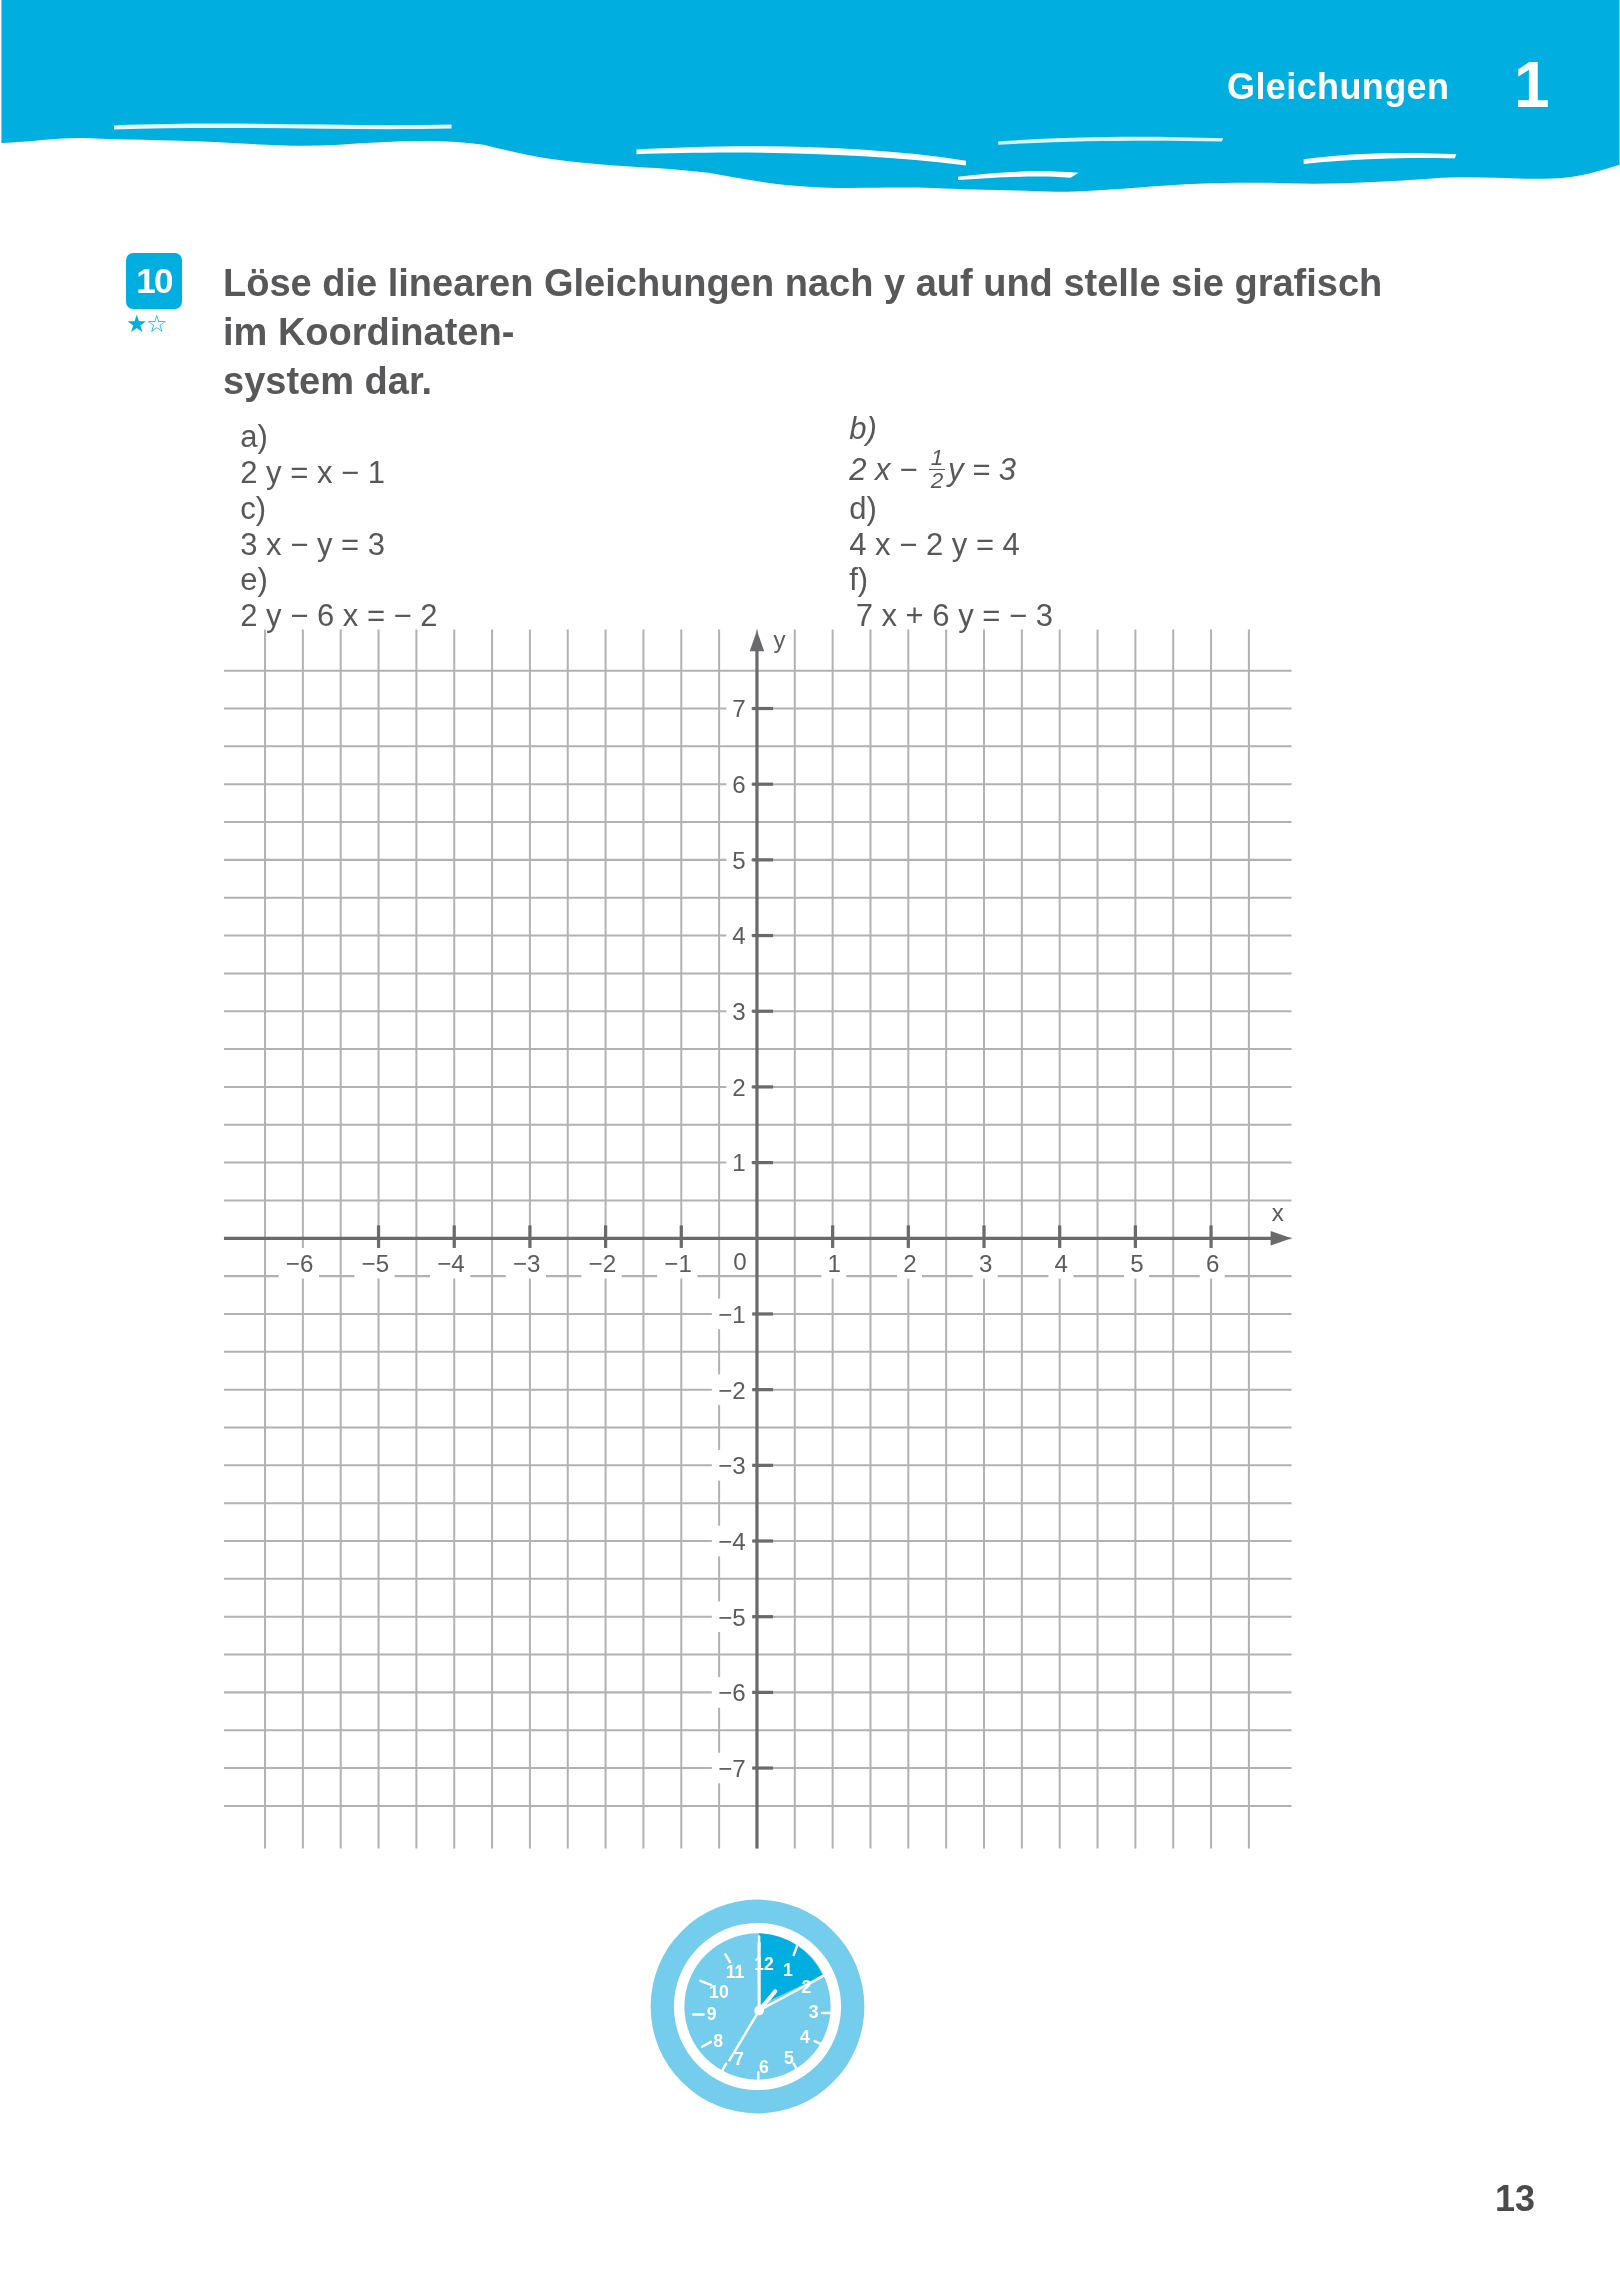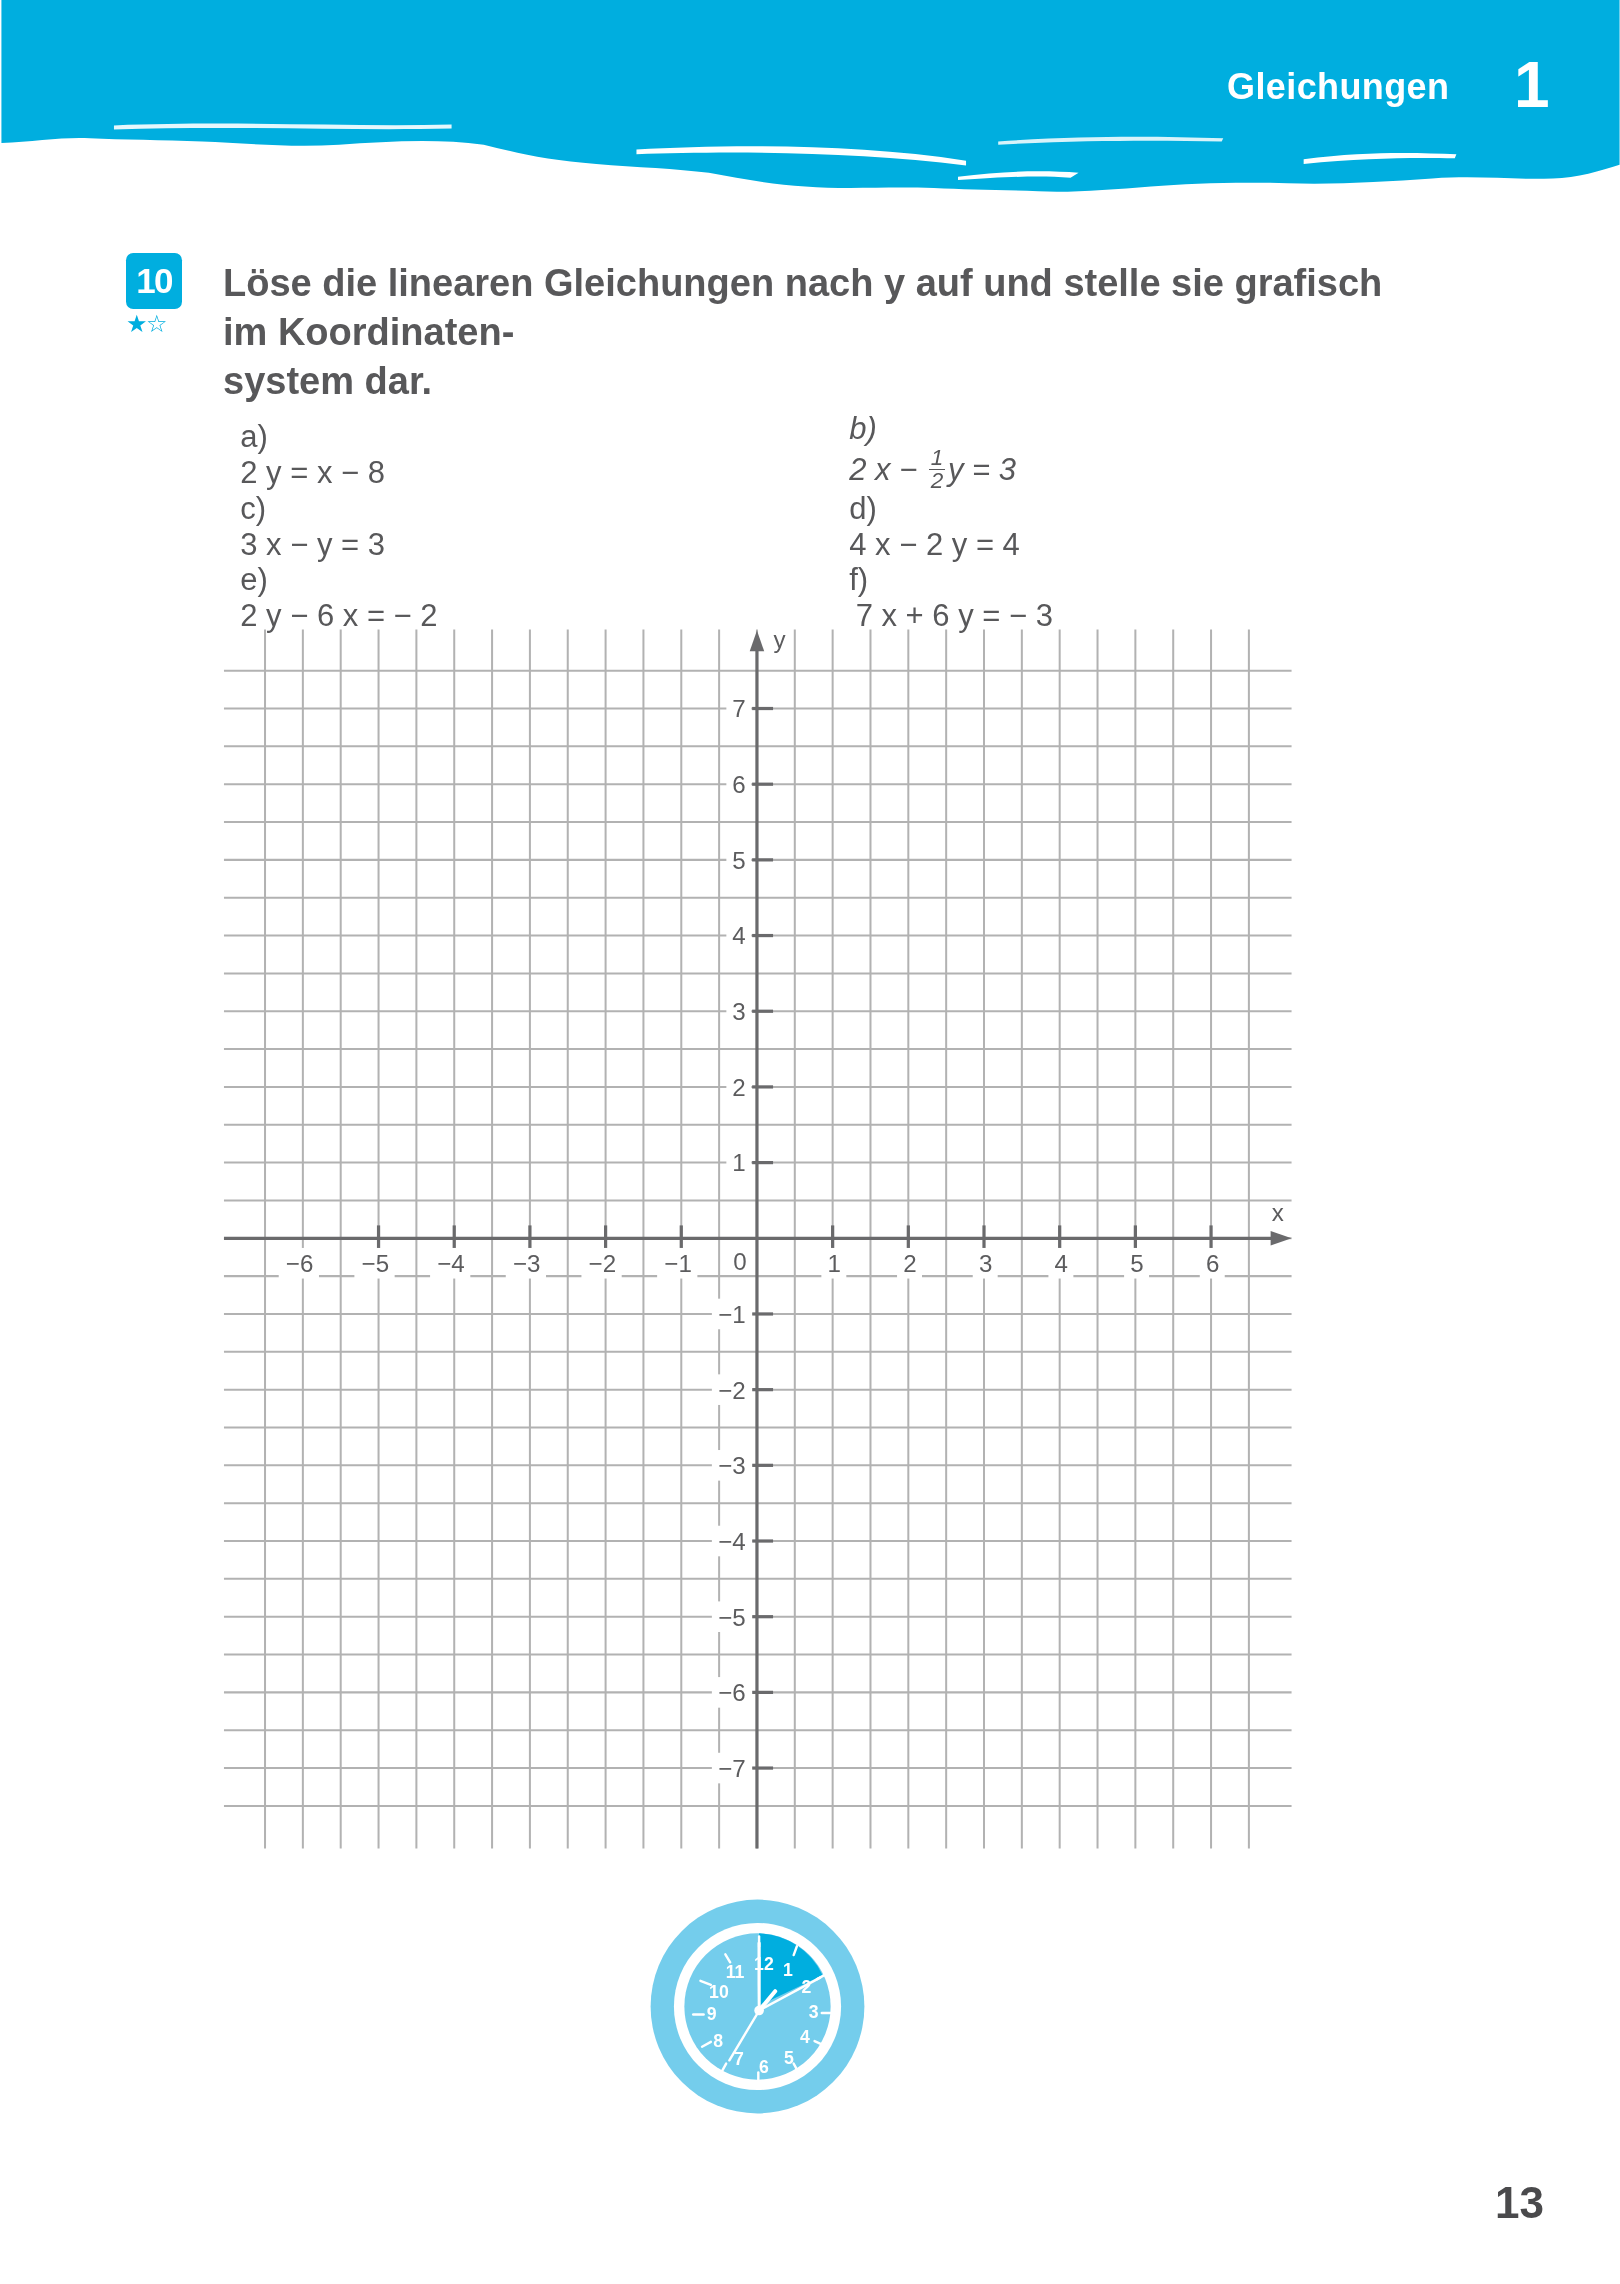--- a/index.html
+++ b/index.html
@@ -17,21 +17,21 @@
   .stars { position:absolute; left:126px; top:312px; font-size:24px; color:#00aedf; letter-spacing:-1.6px; line-height:1; }
   .task-text { position:absolute; left:223px; top:259px; width:1175px; font-family:"Liberation Sans", sans-serif;
                font-weight:bold; font-size:38px; line-height:49px; color:#58585a; }
   .eq { position:absolute; font-family:"Liberation Sans", sans-serif; font-size:31px; color:#58585a; white-space:pre; }
   .frac { display:inline-block; vertical-align:middle; text-align:center; font-size:22.5px; line-height:22.5px; margin:0 3.2px; }
   .frac .num { display:block; border-bottom:1.6px solid #58585a; padding:0 1.6px; }
   .frac .den { display:block; }
   .grid { position:absolute; left:0; top:0; }
   .clock { position:absolute; left:649px; top:1898px; }
   .page-num { position:absolute; left:1495px; top:2178px; font-family:"Liberation Sans", sans-serif; font-weight:bold;
-              font-size:44px; color:#4a4a4c; }
+              font-size:36px; color:#4a4a4c; }
 </style>
 </head>
 <body>
 
 <div class="header">
   <svg width="1621" height="209" viewBox="0 0 2013 260">
     <path d="M0 0 H2013 V205 C1990 212 1960 222 1930 222 C1880 224 1840 218 1780 222 C1720 226 1660 230 1600 228
              C1540 226 1480 228 1430 232 C1380 236 1330 240 1290 238 C1240 236 1200 236 1160 234
              C1100 232 1050 236 1000 232 C960 230 920 222 880 215 C840 210 790 208 740 204
              C680 200 640 190 600 180 C540 172 480 176 420 180 C360 184 300 178 250 176
@@ -50,21 +50,21 @@
 <div class="task-badge">10</div>
 <div class="stars">★☆</div>
 
 <div class="task-text">
   <div>Löse die linearen Gleichungen nach y auf und stelle sie grafisch im Koordinaten-</div>
   <div>system dar.</div>
 </div>
 
 <div class="eq" style="left:223px; top:383px;">
   <span>a)</span>
-  <span>2 y = x − 8</span>
+  <span>2 y = x − 1</span>
 </div>
 <div class="eq" style="left:832px; top:373px;font-style:italic;">
   <span style="vertical-align:middle;">b)</span>
   <span style="vertical-align:middle;">2 x − </span><span class="frac"><span class="num">1</span><span class="den">2</span></span><span style="vertical-align:middle;text-align:center;">y = 3</span>
 </div>
 <div class="eq" style="left:223px; top:455px;">
   <span>c)</span>
   <span>3 x − y = 3</span>
 </div>
 <div class="eq" style="left:832px; top:455px;">

